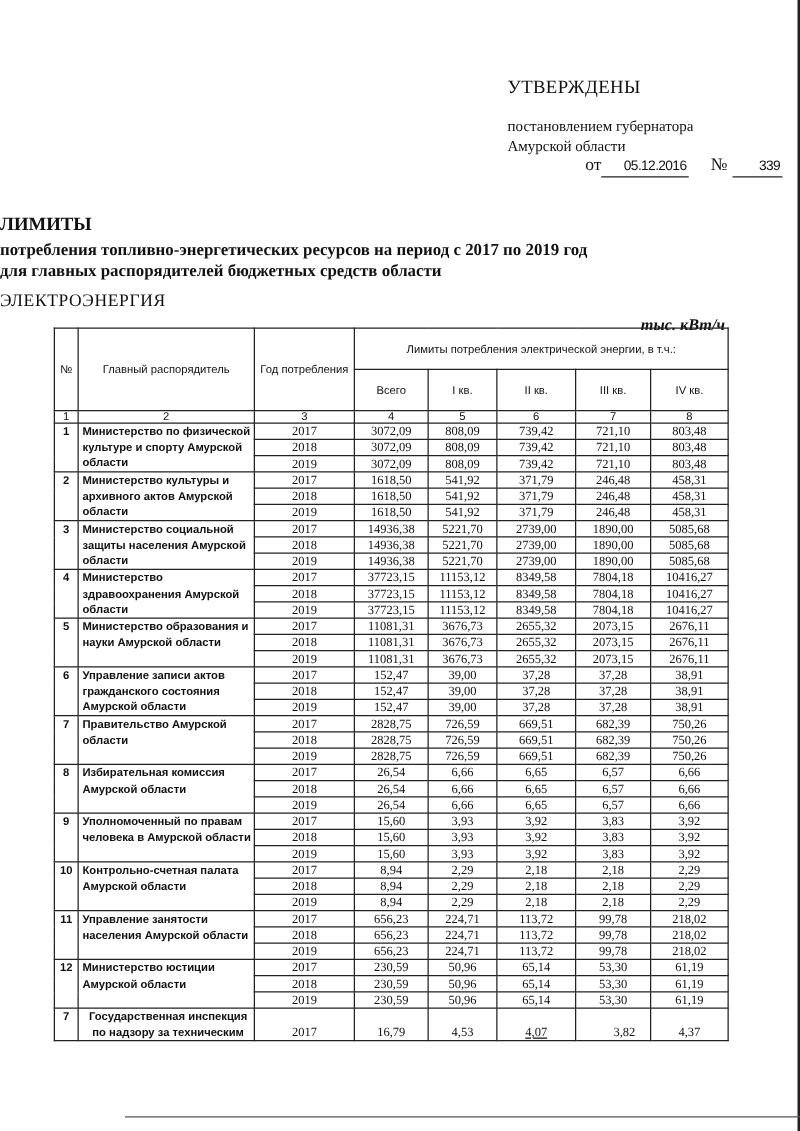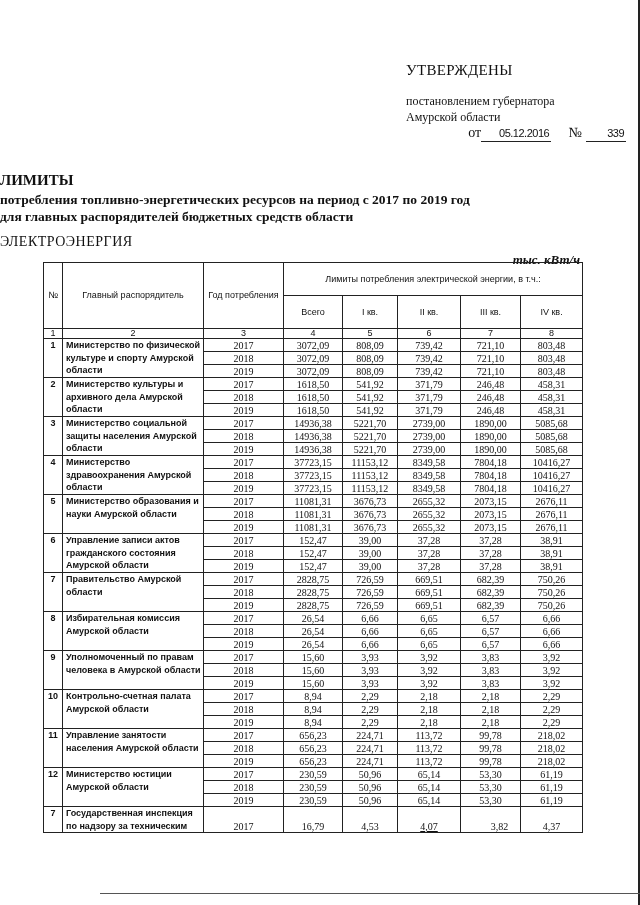--- a/index.html
+++ b/index.html
@@ -123,21 +123,21 @@
       <tr>
         <td class="val">2019</td>
         <td class="val">3072,09</td>
         <td class="val">808,09</td>
         <td class="val">739,42</td>
         <td class="val">721,10</td>
         <td class="val">803,48</td>
       </tr>
       <tr>
         <td class="no" rowspan="3">2</td>
-        <td class="name" rowspan="3">Министерство культуры и архивного дела Амурской области</td>
+        <td class="name" rowspan="3">Министерство культуры и архивного актов Амурской области</td>
         <td class="val">2017</td>
         <td class="val">1618,50</td>
         <td class="val">541,92</td>
         <td class="val">371,79</td>
         <td class="val">246,48</td>
         <td class="val">458,31</td>
       </tr>
       <tr>
         <td class="val">2018</td>
         <td class="val">1618,50</td>
@@ -409,21 +409,21 @@
       <tr>
         <td class="val">2019</td>
         <td class="val">230,59</td>
         <td class="val">50,96</td>
         <td class="val">65,14</td>
         <td class="val">53,30</td>
         <td class="val">61,19</td>
       </tr>
       <tr>
         <td class="no" rowspan="1">7</td>
-        <td class="name" rowspan="1" style="height: 24px;">Государственная инспекция по надзору за техническим</td>
+        <td class="name" rowspan="1" style="height: 24px; text-align: center;">Государственная инспекция по надзору за техническим</td>
         <td class="val" style="vertical-align: bottom;">2017</td>
         <td class="val" style="vertical-align: bottom;">16,79</td>
         <td class="val" style="vertical-align: bottom;">4,53</td>
         <td class="val" style="vertical-align: bottom; text-decoration: underline;">4,07</td>
         <td class="val" style="vertical-align: bottom; padding-left: 18px;">3,82</td>
         <td class="val" style="vertical-align: bottom;">4,37</td>
       </tr>
     </tbody>
 </table>
 

